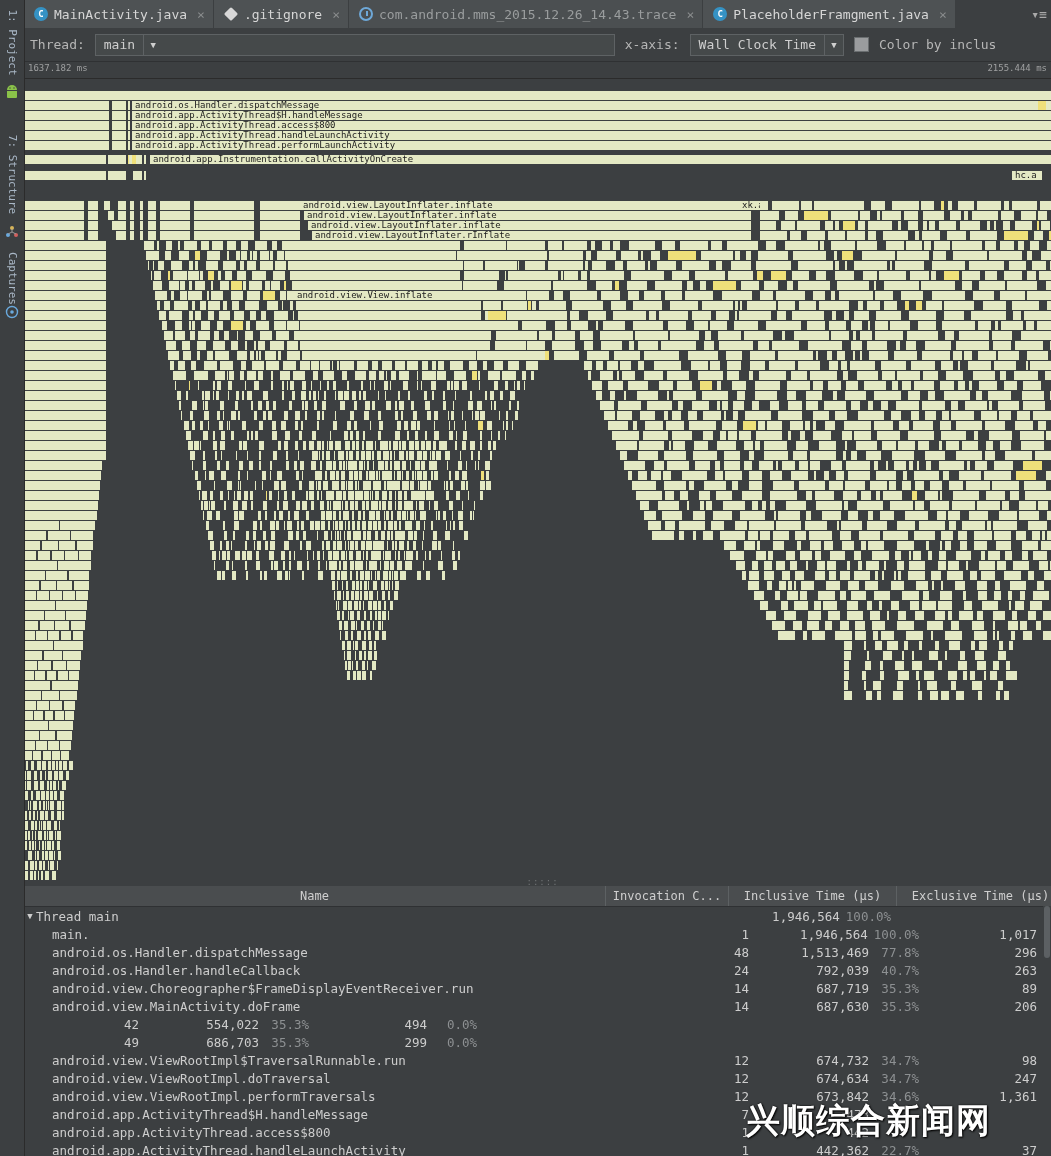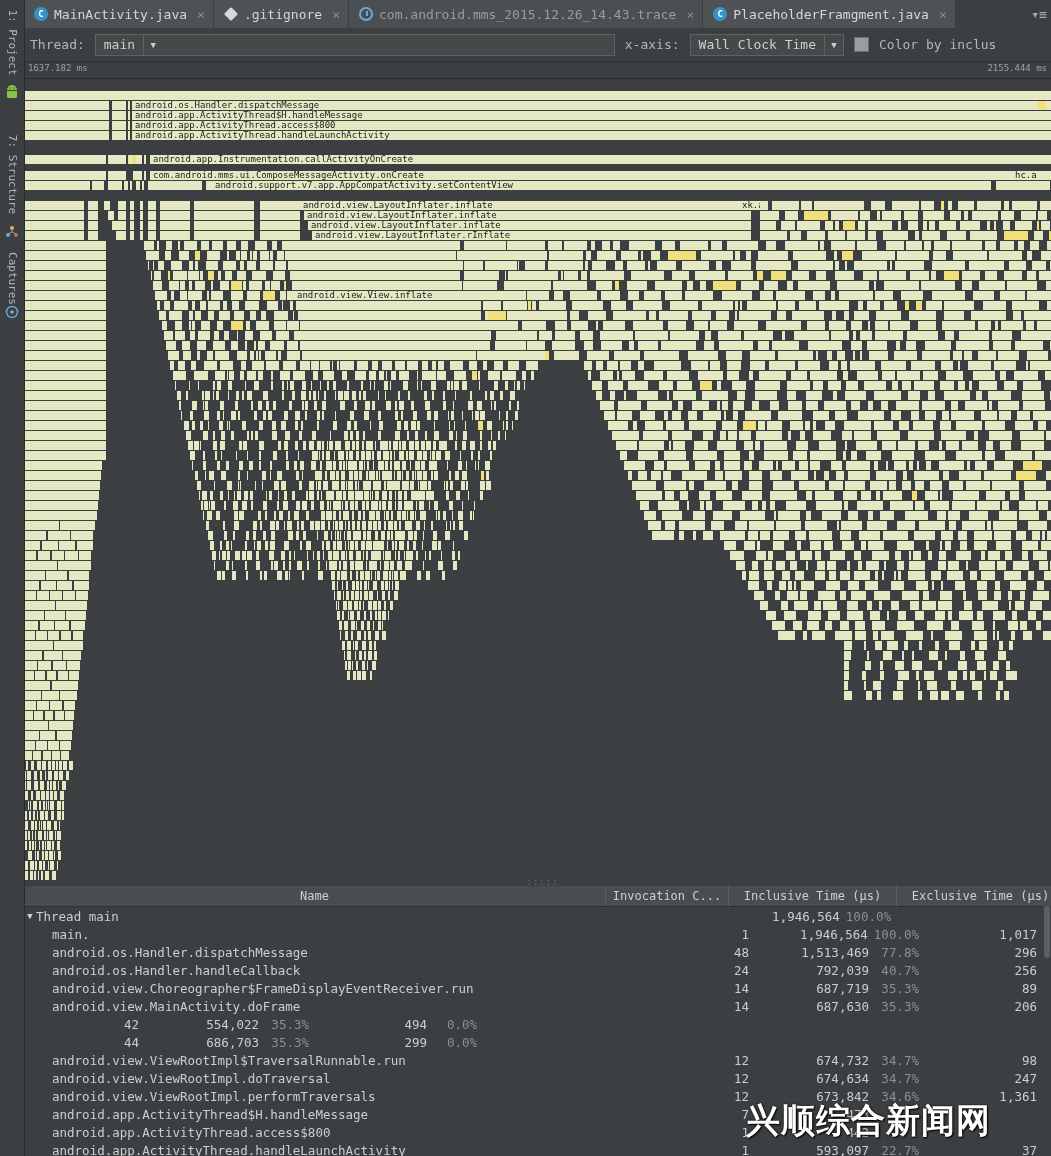--- a/index.html
+++ b/index.html
@@ -225,59 +225,48 @@
         </div>
       </div>
       <div class="frow" style="top: 40px;">
         <div class="blk" style="left: 0px; width: 85px;"></div>
         <div class="blk" style="left: 88px; width: 14px;"></div>
         <div class="blk" style="left: 104px; width: 2px;"></div>
         <div class="blk" style="left: 108px; width: 919px;">
           <span>android.app.ActivityThread.handleLaunchActivity</span>
         </div>
       </div>
+      <div class="frow" style="top: 50px;">
+        <div class="blk" style="left: 0px; width: 85px;"></div>
+        <div class="blk" style="left: 88px; width: 14px;"></div>
+        <div class="blk" style="left: 104px; width: 2px;"></div>
+        <div class="blk" style="left: 108px; width: 919px;">
+          <span>android.app.ActivityThread.performLaunchActivity</span>
+        </div>
+      </div>
       <div class="frow" style="top: 64px;">
         <div class="blk" style="left: 0px; width: 82px;"></div>
         <div class="blk hot" style="left: 104px; width: 14px;"></div>
         <div class="blk" style="left: 84px; width: 18px;"></div>
         <div class="blk" style="left: 105px; width: 3px;"></div>
         <div class="blk" style="left: 112px; width: 6px;"></div>
         <div class="blk" style="left: 120px; width: 2px;"></div>
         <div class="blk" style="left: 126px; width: 901px;">
           <span>android.app.Instrumentation.callActivityOnCreate</span>
         </div>
       </div>
       <div class="frow" style="top: 80px;">
         <div class="blk" style="left: 0px; width: 82px;"></div>
         <div class="blk" style="left: 84px; width: 18px;"></div>
         <div class="blk" style="left: 109px; width: 3px;"></div>
         <div class="blk" style="left: 112px; width: 6px;"></div>
         <div class="blk" style="left: 120px; width: 2px;"></div>
-        <div class="blk" style="left: 126px; width: 901px;">
-          <span>com.android.mms.ui.ComposeMessageActivity.onCreate</span>
-        </div>
         <div class="blk" style="left: 988px; width: 30px;">
           <span>hc.a</span>
         </div>
-      </div>
-      <div class="frow" style="top: 90px;">
-        <div class="blk" style="left: 0px; width: 66px;"></div>
-        <div class="blk" style="left: 68px; width: 12px;"></div>
-        <div class="blk" style="left: 84px; width: 14px;"></div>
-        <div class="blk" style="left: 100px; width: 4px;"></div>
-        <div class="blk" style="left: 106px; width: 2px;"></div>
-        <div class="blk" style="left: 112px; width: 4px;"></div>
-        <div class="blk" style="left: 118px; width: 2px;"></div>
-        <div class="blk" style="left: 124px; width: 54px;"></div>
-        <div class="blk" style="left: 182px; width: 185px;"></div>
-        <div class="blk" style="left: 188px; width: 779px;">
-          <span>android.support.v7.app.AppCompatActivity.setContentView</span>
-        </div>
-        <div class="blk" style="left: 790px; width: 58px;"></div>
-        <div class="blk" style="left: 972px; width: 54px;"></div>
       </div>
       <div class="frow" style="top: 110px;">
         <div class="blk" style="left: 0px; width: 60px;"></div>
         <div class="blk" style="left: 64px; width: 10px;"></div>
         <div class="blk" style="left: 80px; width: 6px;"></div>
         <div class="blk" style="left: 94px; width: 8px;"></div>
         <div class="blk" style="left: 106px; width: 4px;"></div>
         <div class="blk" style="left: 116px; width: 3px;"></div>
         <div class="blk" style="left: 124px; width: 8px;"></div>
         <div class="blk" style="left: 136px; width: 30px;"></div>
@@ -3206,21 +3195,21 @@
       <div class="trow">
         <div class="c-name indent2">
           <span>android.os.Handler.handleCallback</span>
         </div>
         <div class="c-inv">24</div>
         <div class="c-inc">
           <span class="num">792,039</span>
           <span class="pct">40.7%</span>
         </div>
         <div class="c-exc">
-          <span class="num">256</span>
+          <span class="num">263</span>
           <span class="pct">0.0%</span>
         </div>
       </div>
       <div class="trow">
         <div class="c-name indent2">
           <span>android.view.Choreographer$FrameDisplayEventReceiver.run</span>
         </div>
         <div class="c-inv">14</div>
         <div class="c-inc">
           <span class="num">687,719</span>
@@ -3250,21 +3239,21 @@
         <div class="c-inc">
           <span class="num">554,022</span>
           <span class="pct">35.3%</span>
         </div>
         <div class="c-exc">
           <span class="num">494</span>
           <span class="pct">0.0%</span>
         </div>
       </div>
       <div class="trow">
-        <div class="c-inv">44</div>
+        <div class="c-inv">49</div>
         <div class="c-inc">
           <span class="num">686,703</span>
           <span class="pct">35.3%</span>
         </div>
         <div class="c-exc">
           <span class="num">299</span>
           <span class="pct">0.0%</span>
         </div>
       </div>
       <div class="trow">
@@ -3336,21 +3325,21 @@
           <span class="num"></span>
           <span class="pct"></span>
         </div>
       </div>
       <div class="trow">
         <div class="c-name indent2">
           <span>android.app.ActivityThread.handleLaunchActivity</span>
         </div>
         <div class="c-inv">1</div>
         <div class="c-inc">
-          <span class="num">593,097</span>
+          <span class="num">442,362</span>
           <span class="pct">22.7%</span>
         </div>
         <div class="c-exc">
           <span class="num">37</span>
           <span class="pct">0.0%</span>
         </div>
       </div>
     </div>
   <div id="vscroll">
     <div class="thumb"></div>

